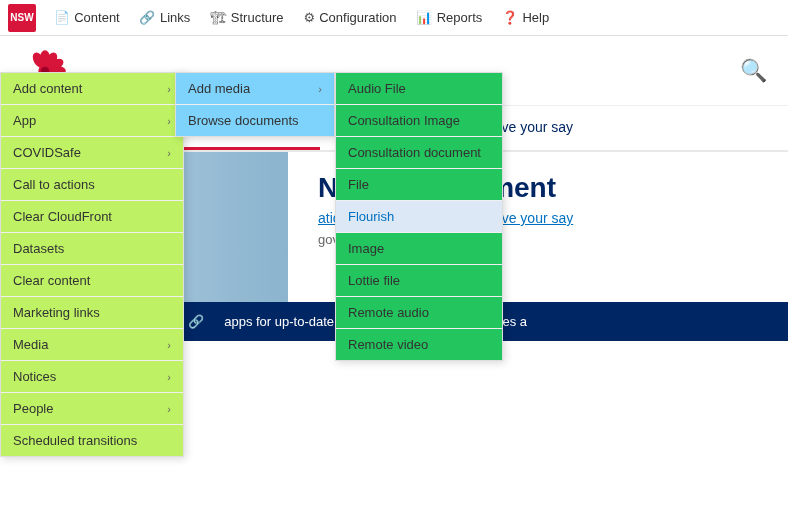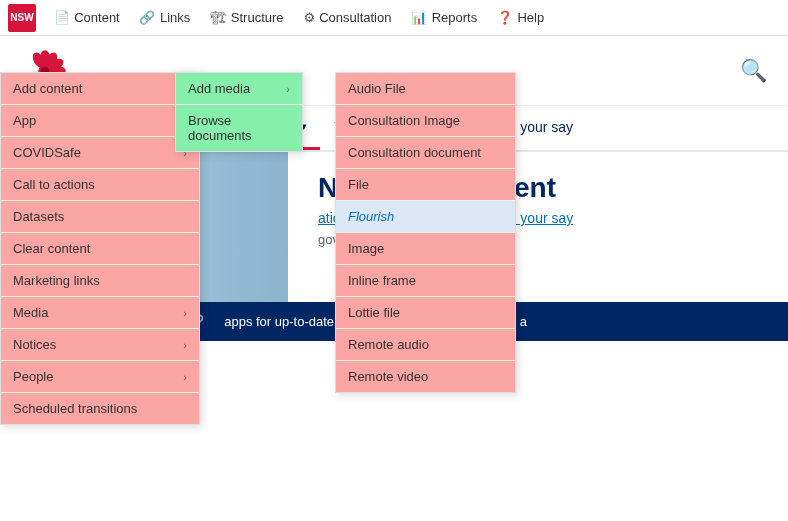--- a/index.html
+++ b/index.html
@@ -152,22 +152,22 @@
     .alert-banner .arrow { color: #f5a623; font-size: 16px; }
     .alert-banner a { color: #64b5f6; }
 
     
 
     
     .dropdown-l1 {
       position: absolute;
       top: 36px;
       left: 0;
-      width: 200px;
-      background: #fca5a5;
+      width: 184px;
+      background: #bef264;
       border: 1px solid #ddd;
       box-shadow: 2px 2px 8px rgba(0,0,0,0.15);
       z-index: 500;
     }
     .dropdown-l1 .menu-item {
       padding: 8px 12px;
       cursor: pointer;
       color: #333;
       font-size: 13px;
       display: flex;
@@ -176,22 +176,22 @@
       border-bottom: 1px solid #f0f0f0;
     }
     .dropdown-l1 .menu-item:last-child { border-bottom: none; }
     .dropdown-l1 .menu-item .arrow { font-size: 11px; color: #666; }
 
     
     .dropdown-l2 {
       position: absolute;
       top: 36px;
       left: 175px;
-      width: 128px;
-      background: #86efac;
+      width: 160px;
+      background: #7dd3fc;
       border: 1px solid #ddd;
       box-shadow: 2px 2px 8px rgba(0,0,0,0.15);
       z-index: 500;
     }
     .dropdown-l2 .menu-item {
       padding: 8px 12px;
       cursor: pointer;
       color: #333;
       font-size: 13px;
       display: flex;
@@ -200,38 +200,37 @@
       border-bottom: 1px solid #f0f0f0;
     }
     .dropdown-l2 .menu-item:last-child { border-bottom: none; }
     .dropdown-l2 .menu-item .arrow { font-size: 11px; color: #666; }
 
     
     .dropdown-l3 {
       position: absolute;
       top: 36px;
       left: 335px;
-      width: 181px;
-      background: #fca5a5;
+      width: 168px;
+      background: #22c55e;
       border: 1px solid #ddd;
       box-shadow: 2px 2px 8px rgba(0,0,0,0.15);
       z-index: 500;
     }
     .dropdown-l3 .menu-item {
       padding: 8px 12px;
       cursor: pointer;
       color: #333;
       font-size: 13px;
       border-bottom: 1px solid #f0f0f0;
     }
     .dropdown-l3 .menu-item:last-child { border-bottom: none; }
     .dropdown-l3 .menu-item.highlighted {
       background: #dce8f5;
       color: #0070c0;
-      font-style: italic;
     }
   </style>
 </head>
 <body>
 
 <div class="top-nav">
   <div class="nsw-logo-small">NSW</div>
 
   <div class="top-nav-item">
     <span class="nav-icon">📄</span>
@@ -240,21 +239,21 @@
   <div class="top-nav-item">
     <span class="nav-icon">🔗</span>
     <span>Links</span>
   </div>
   <div class="top-nav-item">
     <span class="nav-icon">🏗</span>
     <span>Structure</span>
   </div>
   <div class="top-nav-item">
     <span class="nav-icon">⚙</span>
-    <span>Consultation</span>
+    <span>Configuration</span>
   </div>
   <div class="top-nav-item">
     <span class="nav-icon">📊</span>
     <span>Reports</span>
   </div>
   <div class="top-nav-item">
     <span class="nav-icon">❓</span>
     <span>Help</span>
   </div>
 </div>
@@ -331,20 +330,23 @@
       <span class="arrow">›</span>
     </div>
     <div class="menu-item">
       <span>COVIDSafe</span>
       <span class="arrow">›</span>
     </div>
     <div class="menu-item">
       <span>Call to actions</span>
     </div>
     <div class="menu-item">
+      <span>Clear CloudFront</span>
+    </div>
+    <div class="menu-item">
       <span>Datasets</span>
     </div>
     <div class="menu-item">
       <span>Clear content</span>
     </div>
     <div class="menu-item">
       <span>Marketing links</span>
     </div>
     <div class="menu-item">
       <span>Media</span>
@@ -386,23 +388,20 @@
     <div class="menu-item">
       <span>File</span>
     </div>
     <div class="menu-item highlighted">
       <span>Flourish</span>
     </div>
     <div class="menu-item">
       <span>Image</span>
     </div>
     <div class="menu-item">
-      <span>Inline frame</span>
-    </div>
-    <div class="menu-item">
       <span>Lottie file</span>
     </div>
     <div class="menu-item">
       <span>Remote audio</span>
     </div>
     <div class="menu-item">
       <span>Remote video</span>
     </div>
   </div>
 

